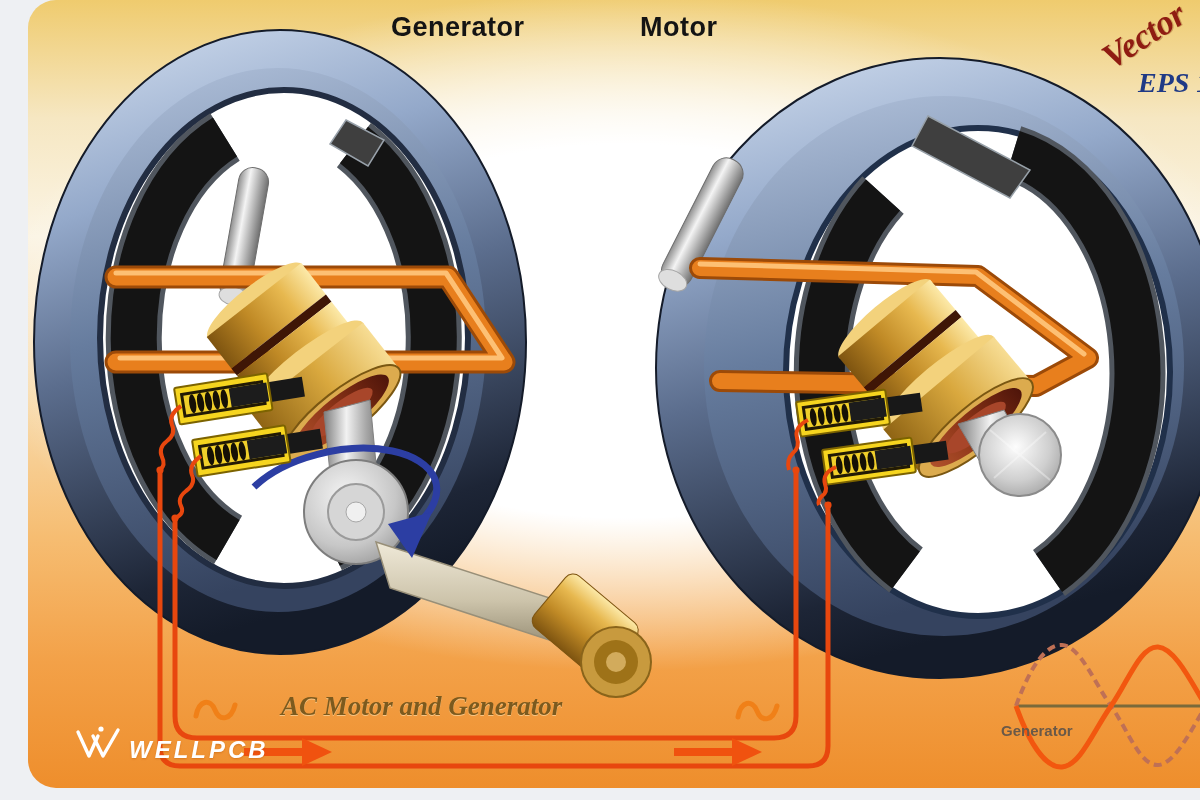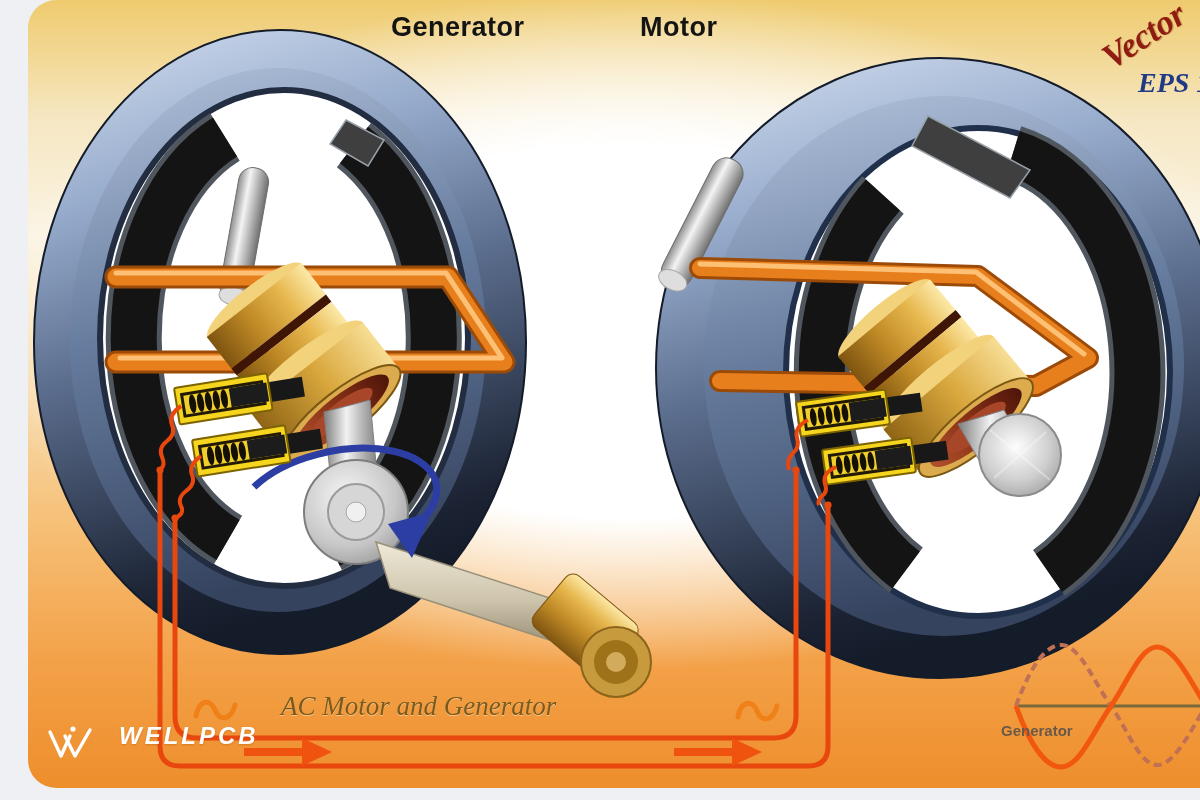--- a/index.html
+++ b/index.html
@@ -13,35 +13,35 @@
     border-radius:28px;overflow:hidden;
     background:
       radial-gradient(ellipse 640px 340px at 50% 42%, #ffffff 0%, #ffffff 55%, rgba(255,255,255,0) 100%),
       linear-gradient(180deg,#efcb6e 0%,#f6e7c2 15%,#fbf4e4 30%,#f8dcae 50%,#f6bd72 68%,#f3a148 84%,#ee8e2c 100%);
     margin-left: 28px;
   }
   .scene{position:absolute;left:0;top:0;}
   .label{position:absolute;color:#141414;font-weight:bold;font-size:27px;letter-spacing:.5px;}
   .caption{
     position:absolute;left:253px;top:691px;
-    font-family:"Liberation Serif", serif;font-style:italic;font-weight:normal;
+    font-family:"Liberation Serif", serif;font-style:italic;font-weight:bold;
     font-size:27px;color:#7c5a1e;text-shadow:0 1px 0 rgba(255,240,200,.5);
   }
   .vector-script{
     position:absolute;left:1046px;top:16px;width:140px;text-align:center;
     transform:rotate(-33deg);transform-origin:50% 50%;
     font-family:"Liberation Serif", serif;font-style:italic;font-weight:bold;
     font-size:35px;color:#8f1c12;text-shadow:1px 1px 0 rgba(140,70,20,.35);
   }
   .eps{
     position:absolute;left:1110px;top:67px;
     font-family:"Liberation Serif", serif;font-style:italic;font-weight:bold;
     font-size:28px;color:#203a86;
   }
-  .brand{position:absolute;left:18px;top:722px;display:flex;align-items:flex-start;gap:23px;}
+  .brand{position:absolute;left:46px;top:722px;display:flex;align-items:flex-end;gap:5px;}
   .brand-text{
     color:#ffffff;font-weight:bold;font-style:italic;font-size:24px;letter-spacing:3px;
     text-shadow:0 1px 2px rgba(180,80,0,.4);
   }
   .wave-label{
     position:absolute;left:973px;top:722px;
     font-size:15px;font-weight:bold;color:#6a5948;
   }
 </style>
 </head>

